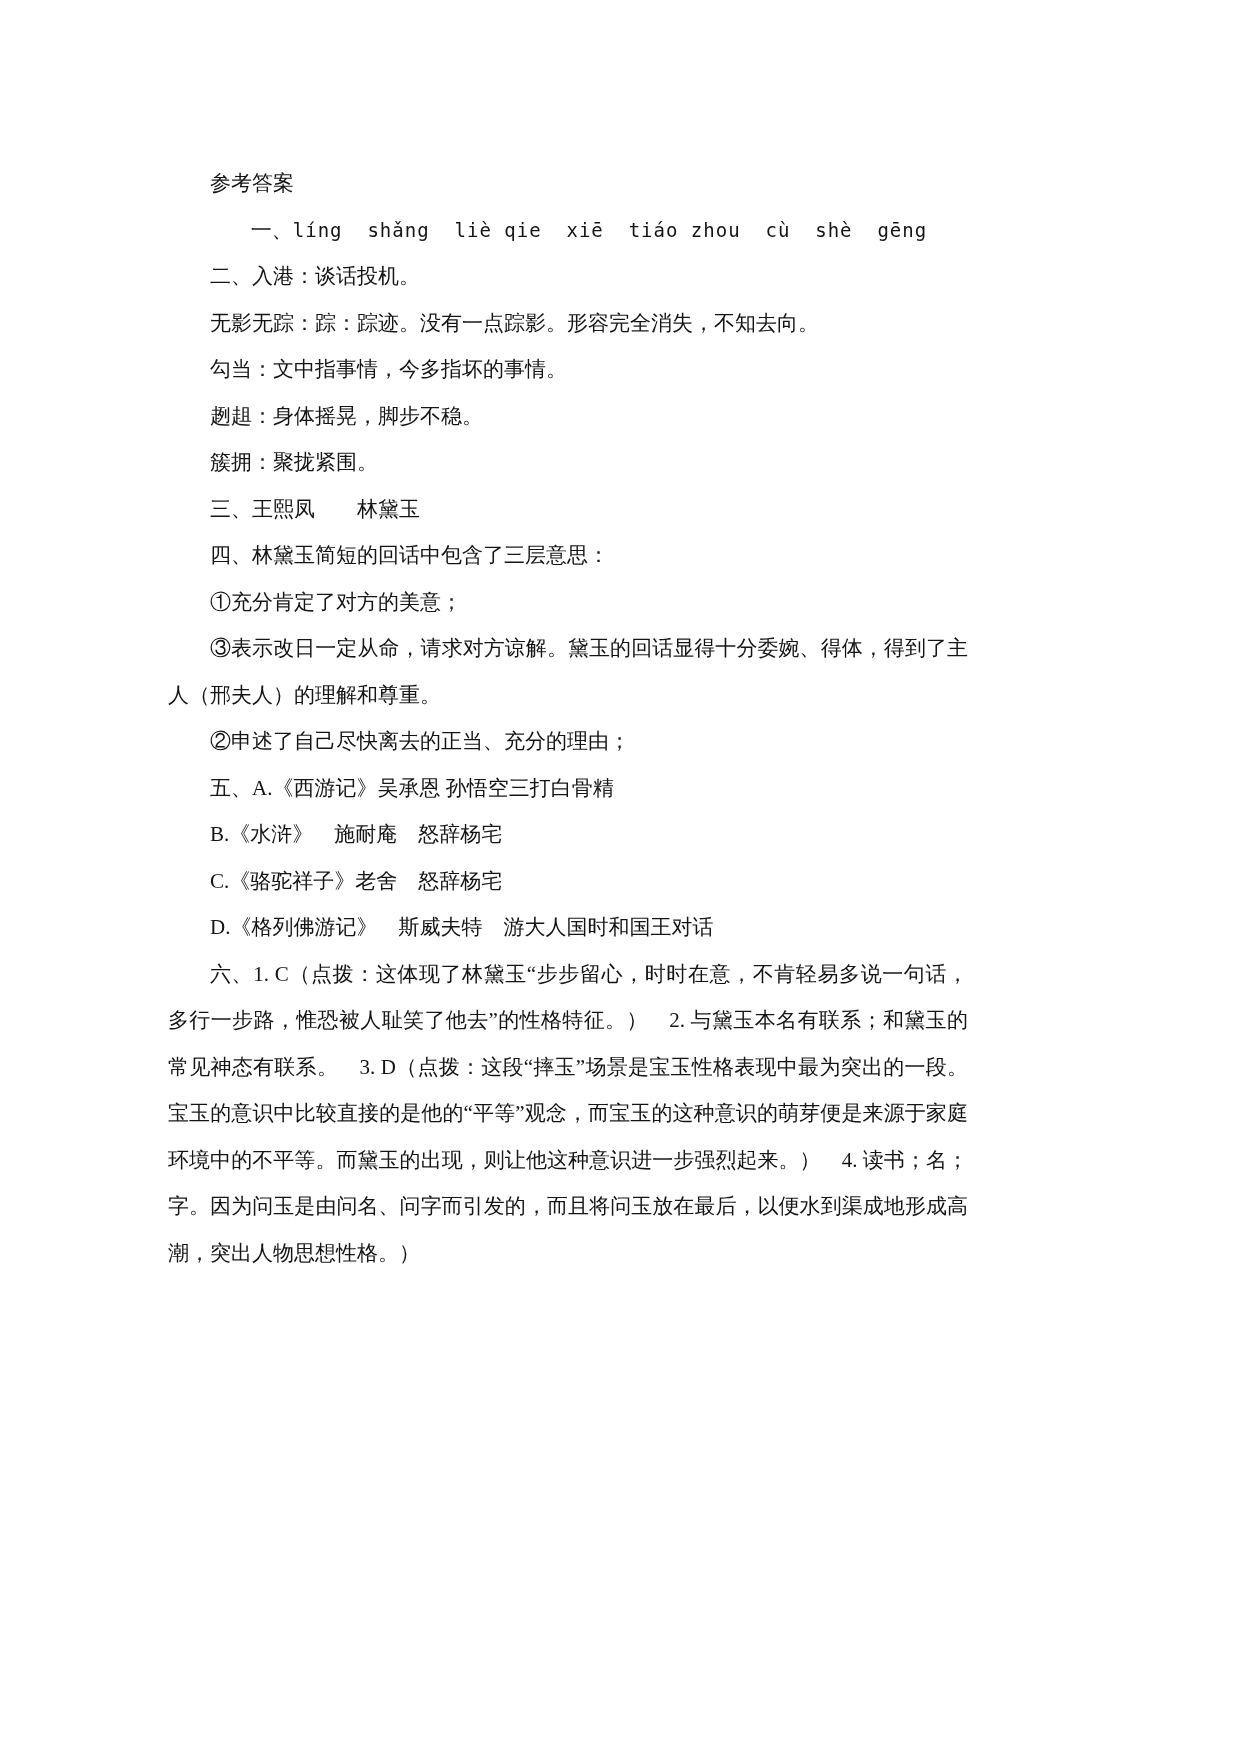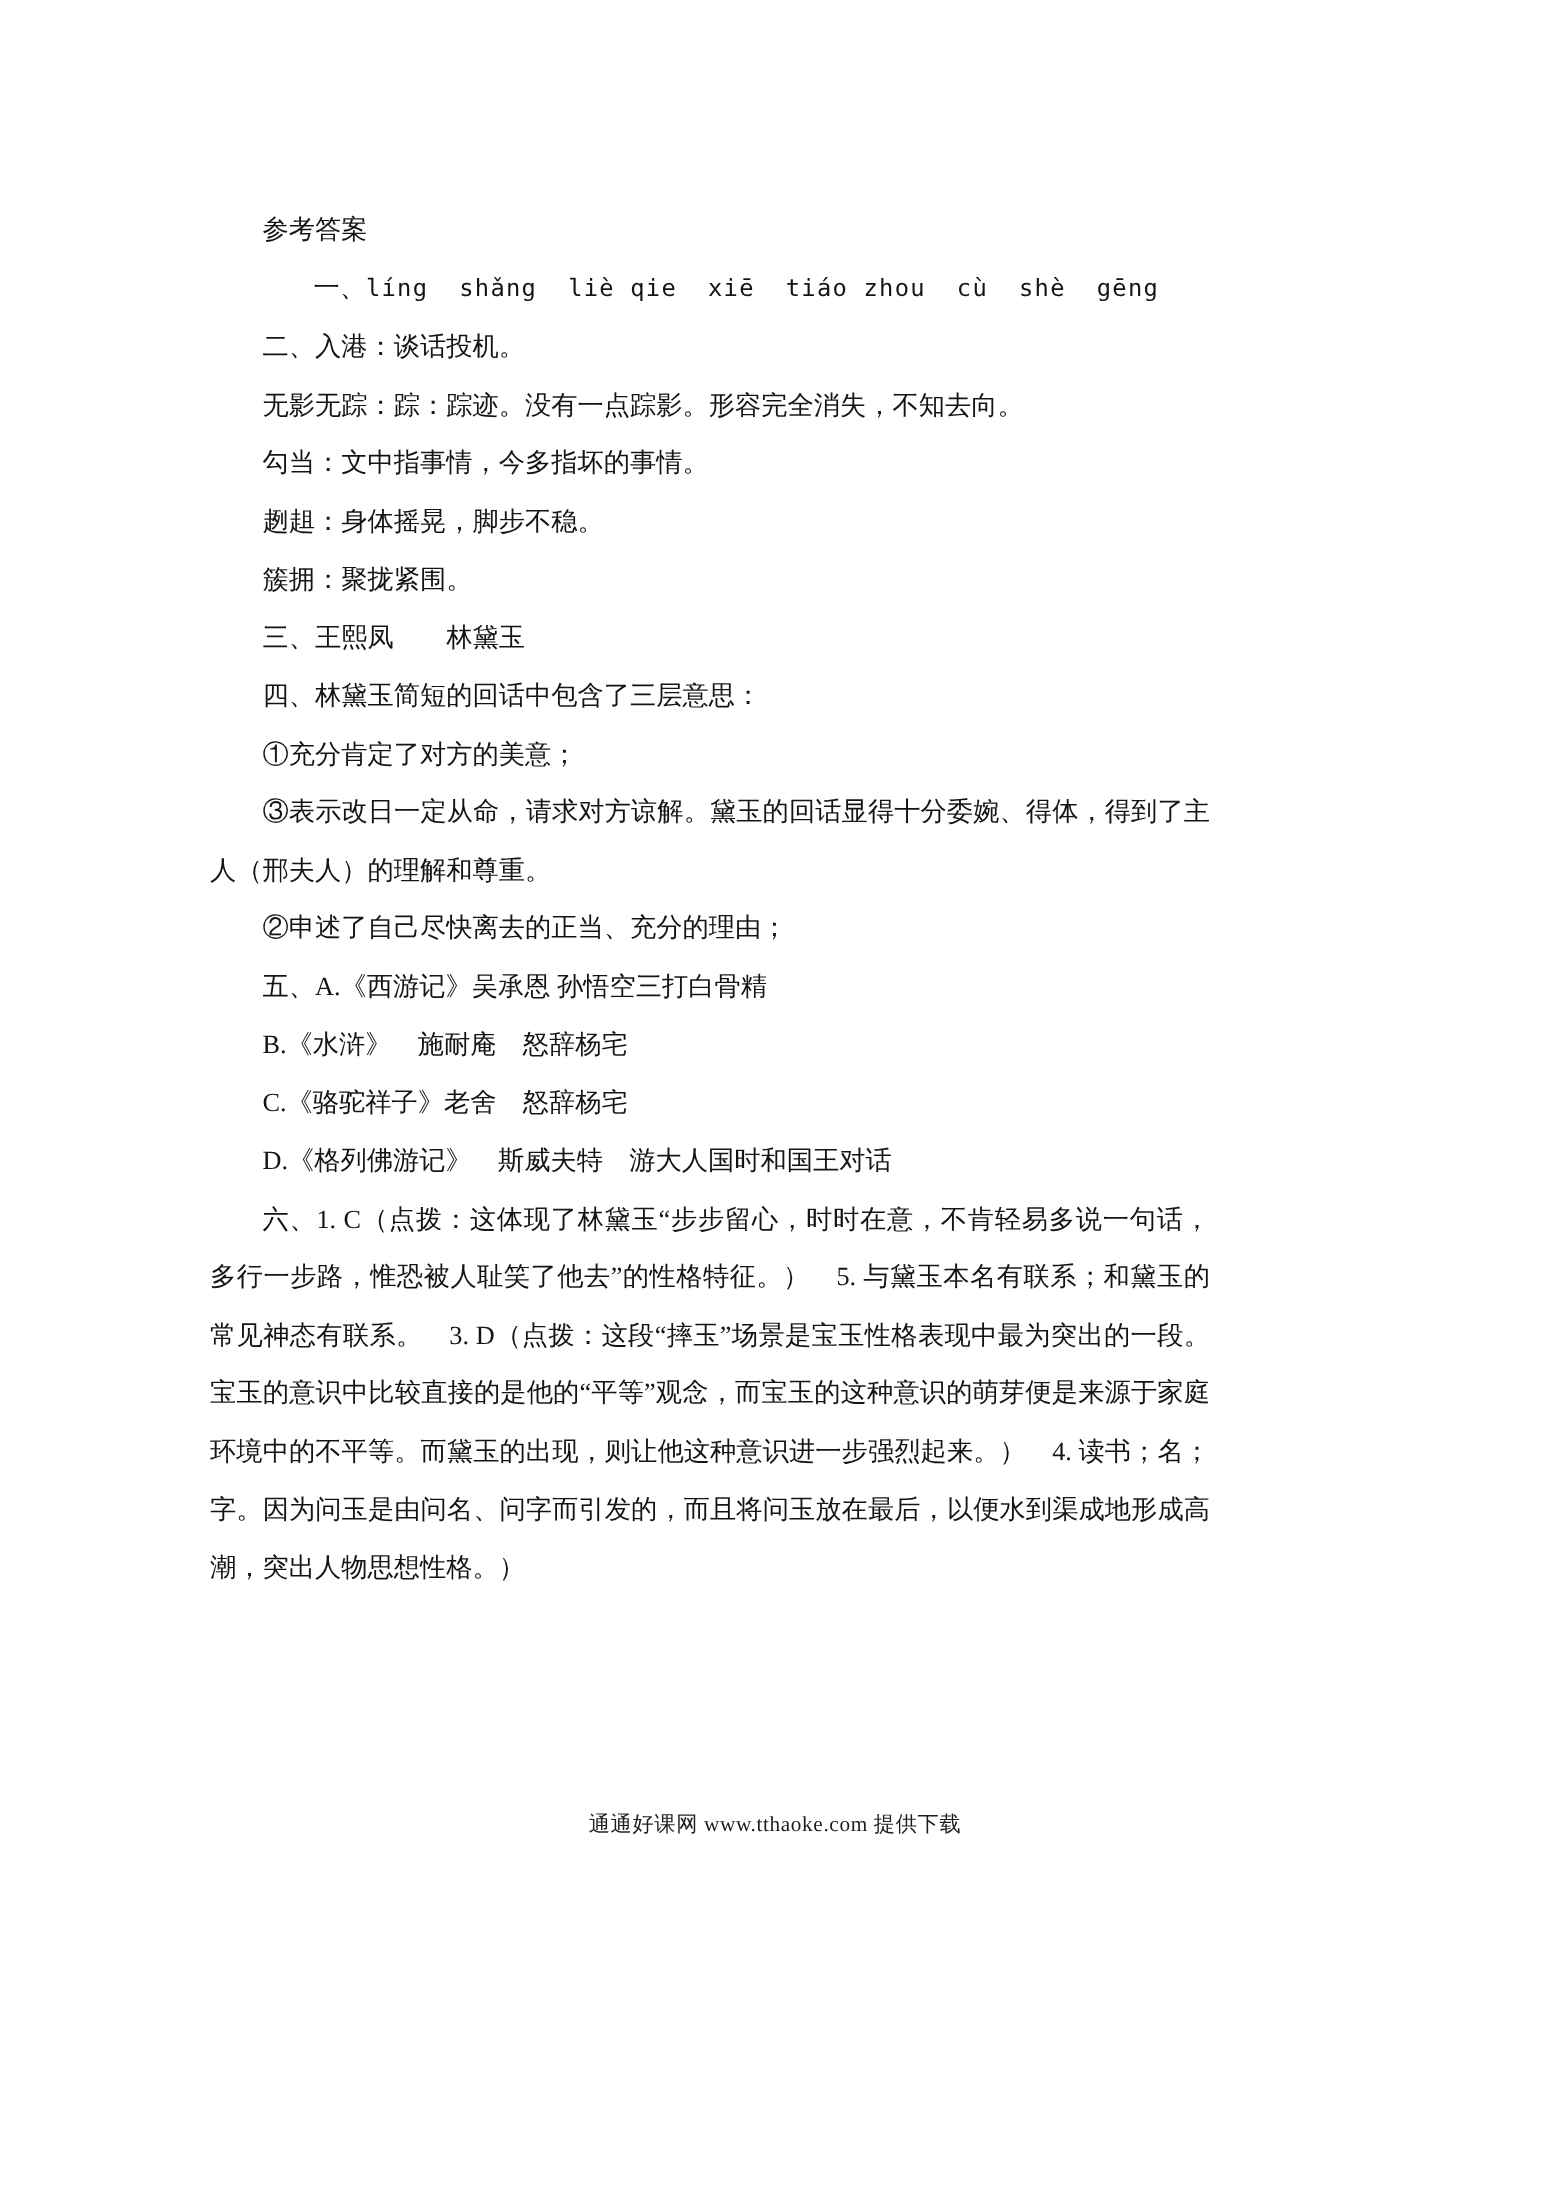--- a/index.html
+++ b/index.html
@@ -73,18 +73,17 @@
     <p class="para">四、林黛玉简短的回话中包含了三层意思：</p>
     <p class="para">①充分肯定了对方的美意；</p>
     <p class="para">③表示改日一定从命，请求对方谅解。黛玉的回话显得十分委婉、得体，得到了主人（邢夫人）的理解和尊重。</p>
     <p class="para">②申述了自己尽快离去的正当、充分的理由；</p>
 
     <p class="para">五、A.《西游记》吴承恩 孙悟空三打白骨精</p>
     <p class="para">B.《水浒》　施耐庵　怒辞杨宅</p>
     <p class="para">C.《骆驼祥子》老舍　怒辞杨宅</p>
     <p class="para">D.《格列佛游记》　斯威夫特　游大人国时和国王对话</p>
 
-    <p class="para">六、1. C（点拨：这体现了林黛玉“步步留心，时时在意，不肯轻易多说一句话，多行一步路，惟恐被人耻笑了他去”的性格特征。）　5. 与黛玉本名有联系；和黛玉的常见神态有联系。　3. D（点拨：这段“摔玉”场景是宝玉性格表现中最为突出的一段。宝玉的意识中比较直接的是他的“平等”观念，而宝玉的这种意识的萌芽便是来源于家庭环境中的不平等。而黛玉的出现，则让他这种意识进一步强烈起来。）　4. 读书；名；字。因为问玉是由问名、问字而引发的，而且将问玉放在最后，以便水到渠成地形成高潮，突出人物思想性格。）</p>
+    <p class="para">六、1. C（点拨：这体现了林黛玉“步步留心，时时在意，不肯轻易多说一句话，多行一步路，惟恐被人耻笑了他去”的性格特征。）　2. 与黛玉本名有联系；和黛玉的常见神态有联系。　3. D（点拨：这段“摔玉”场景是宝玉性格表现中最为突出的一段。宝玉的意识中比较直接的是他的“平等”观念，而宝玉的这种意识的萌芽便是来源于家庭环境中的不平等。而黛玉的出现，则让他这种意识进一步强烈起来。）　4. 读书；名；字。因为问玉是由问名、问字而引发的，而且将问玉放在最后，以便水到渠成地形成高潮，突出人物思想性格。）</p>
 
   </div>
 
-  <div class="footer">通通好课网  www.tthaoke.com 提供下载</div>
 </div>
 
 </body></html>

